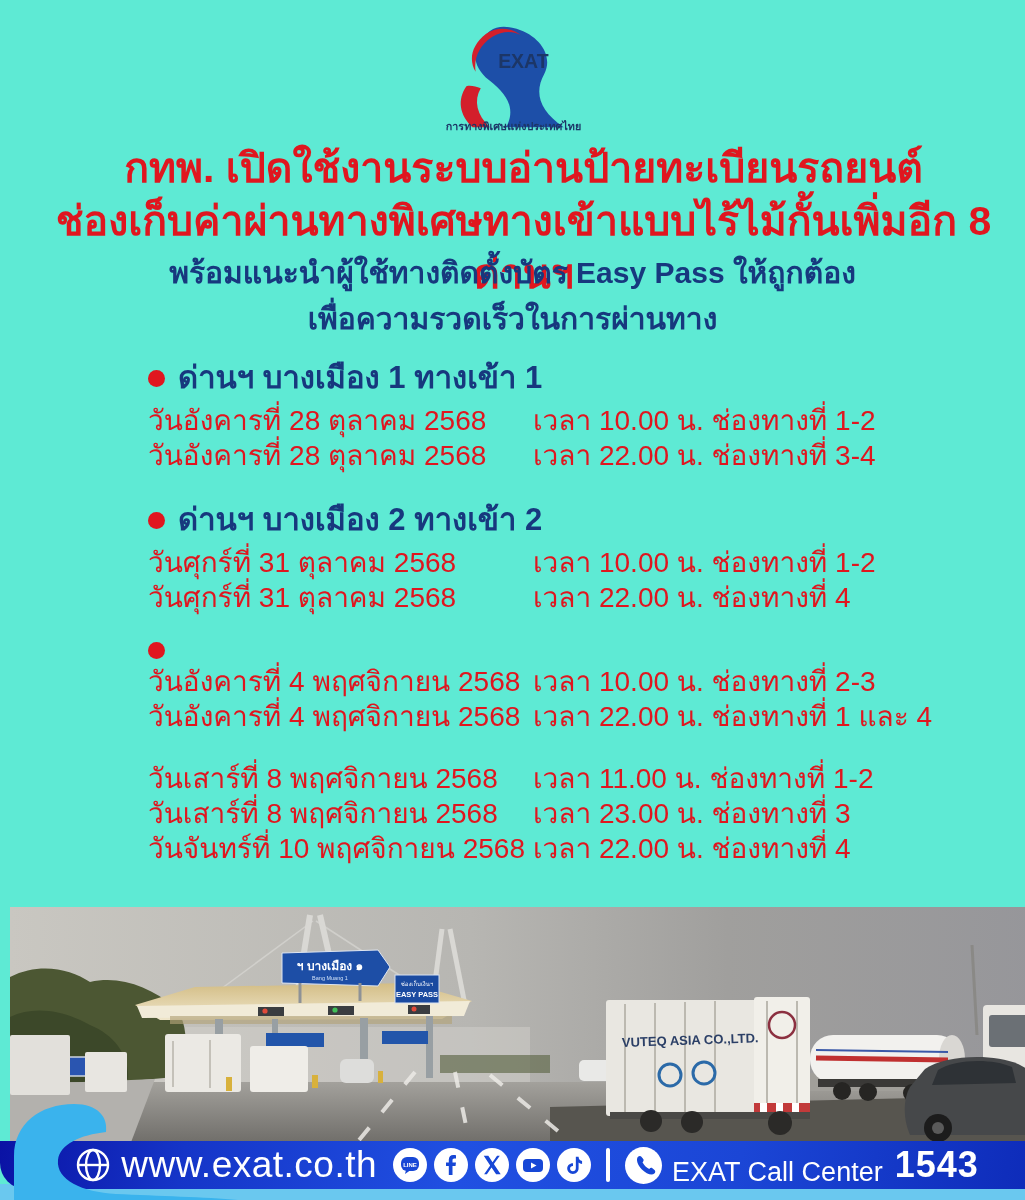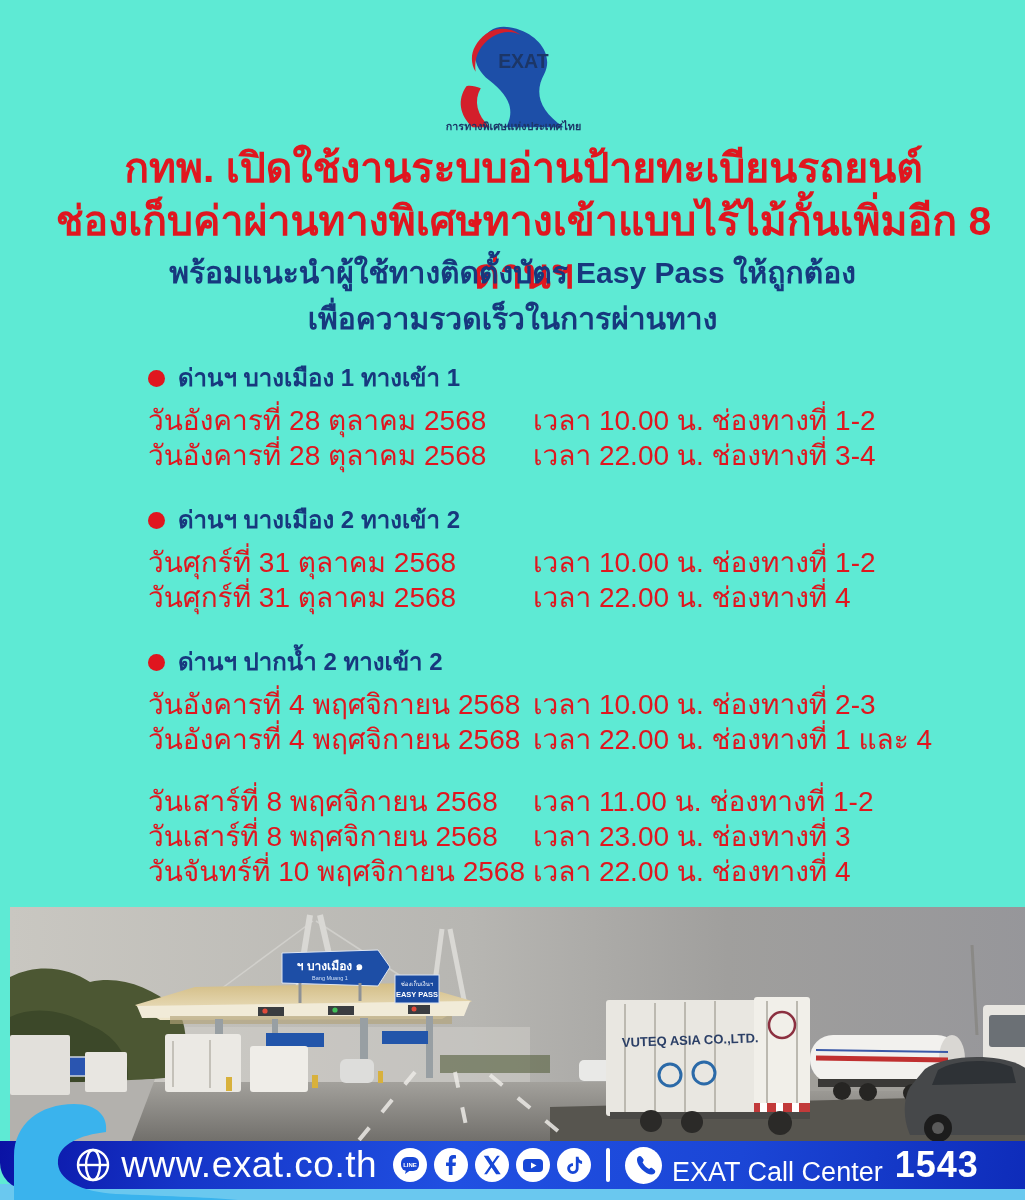--- a/index.html
+++ b/index.html
@@ -14,21 +14,21 @@
   .heading{position:absolute;left:0;top:142px;width:1025px;text-align:center;
            color:#e0161f;font-weight:bold;font-size:41px;line-height:53px;padding-left:11px;}
   .subtitle{position:absolute;left:0;top:250px;width:1025px;text-align:center;
            color:#17387e;font-weight:bold;font-size:30px;line-height:46px;}
 
   
   .list{position:absolute;left:148px;top:358px;width:800px;}
   .group{margin-bottom:27px;}
   .group-header{display:flex;align-items:center;margin-bottom:5px;}
   .bullet{width:17px;height:17px;border-radius:50%;background:#e0161f;margin-right:13px;flex:0 0 auto;}
-  .group-title{color:#17387e;font-weight:bold;font-size:24px;line-height:40px;}
+  .group-title{color:#17387e;font-weight:bold;font-size:31px;line-height:40px;}
   .row{display:grid;grid-template-columns:385px 1fr;
        color:#e0161f;font-weight:normal;font-size:28px;line-height:35px;}
 
   
   .photo{position:absolute;left:10px;top:907px;width:1025px;height:238px;}
   .photo svg{display:block;}
 
   
   .footer-strip{position:absolute;left:0;top:1184px;width:1025px;height:16px;background:#6ac8ef;}
   .footer-bar{position:absolute;left:0;top:1141px;width:1025px;height:48px;
@@ -96,21 +96,20 @@
           <span class="time">เวลา 10.00 น. ช่องทางที่ 1-2</span>
         </div>
         <div class="row">
           <span class="date">วันศุกร์ที่ 31 ตุลาคม 2568</span>
           <span class="time">เวลา 22.00 น. ช่องทางที่ 4</span>
         </div>
       </div>
       <div class="group">
         <div class="group-header">
           <span class="bullet"></span>
-          <span class="group-title">ด่านฯ ปากน้ำ 2 ทางเข้า 2</span>
         </div>
         <div class="row">
           <span class="date">วันอังคารที่ 4 พฤศจิกายน 2568</span>
           <span class="time">เวลา 10.00 น. ช่องทางที่ 2-3</span>
         </div>
         <div class="row">
           <span class="date">วันอังคารที่ 4 พฤศจิกายน 2568</span>
           <span class="time">เวลา 22.00 น. ช่องทางที่ 1 และ 4</span>
         </div>
       </div>

